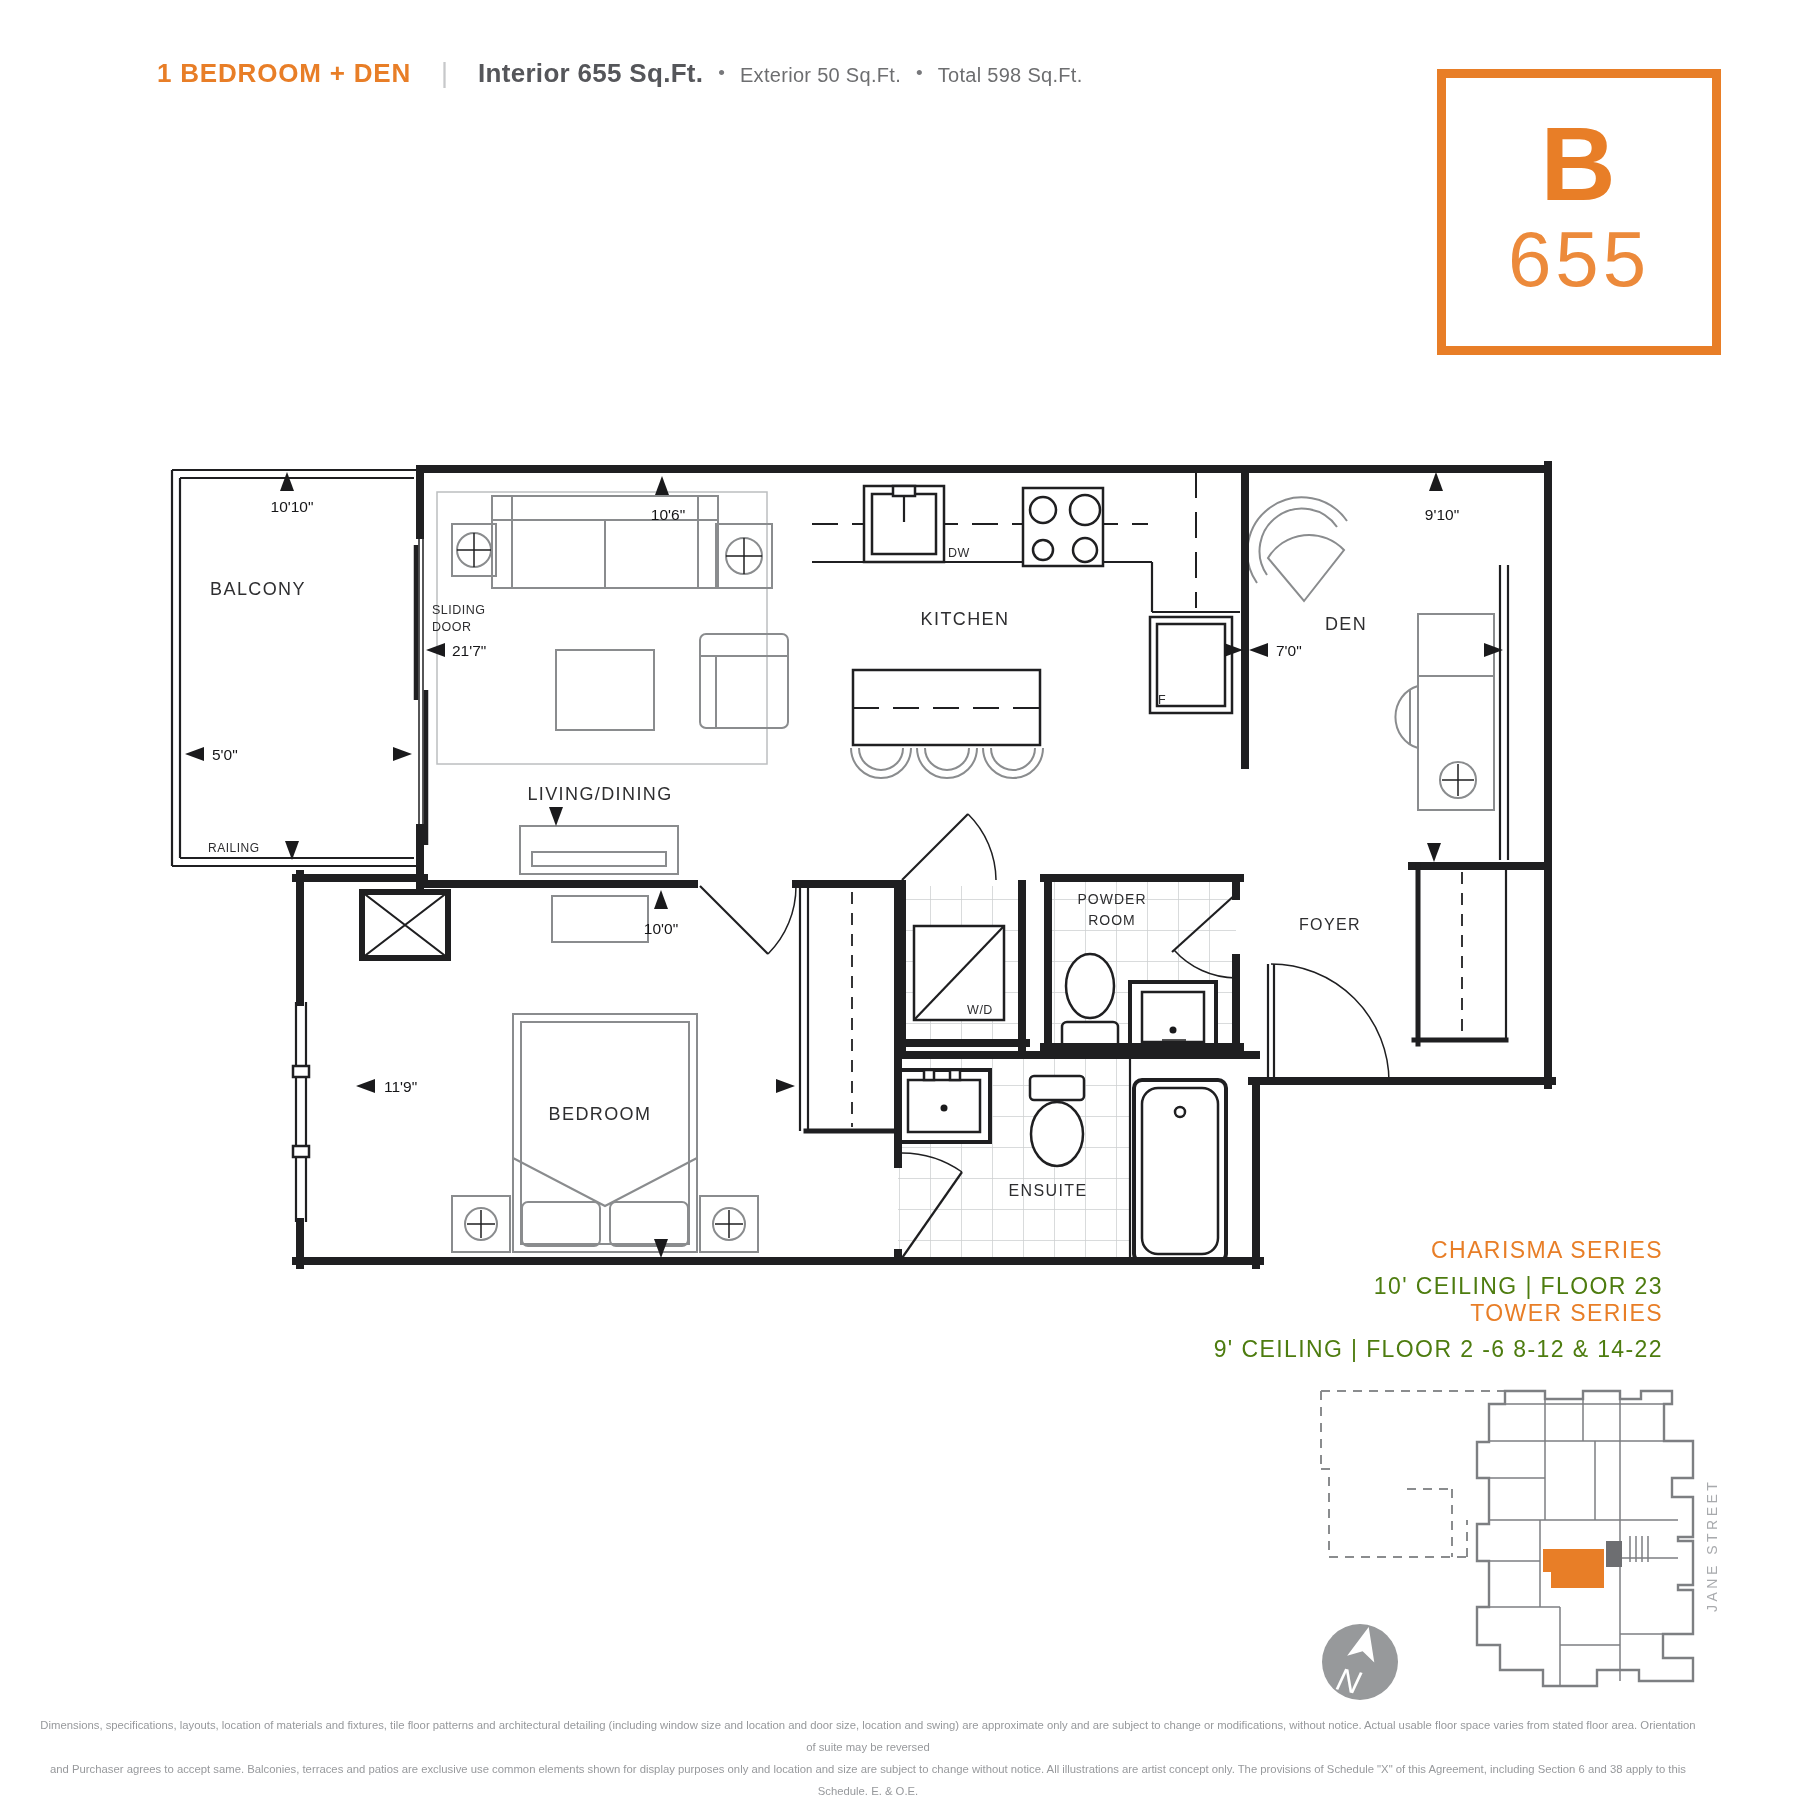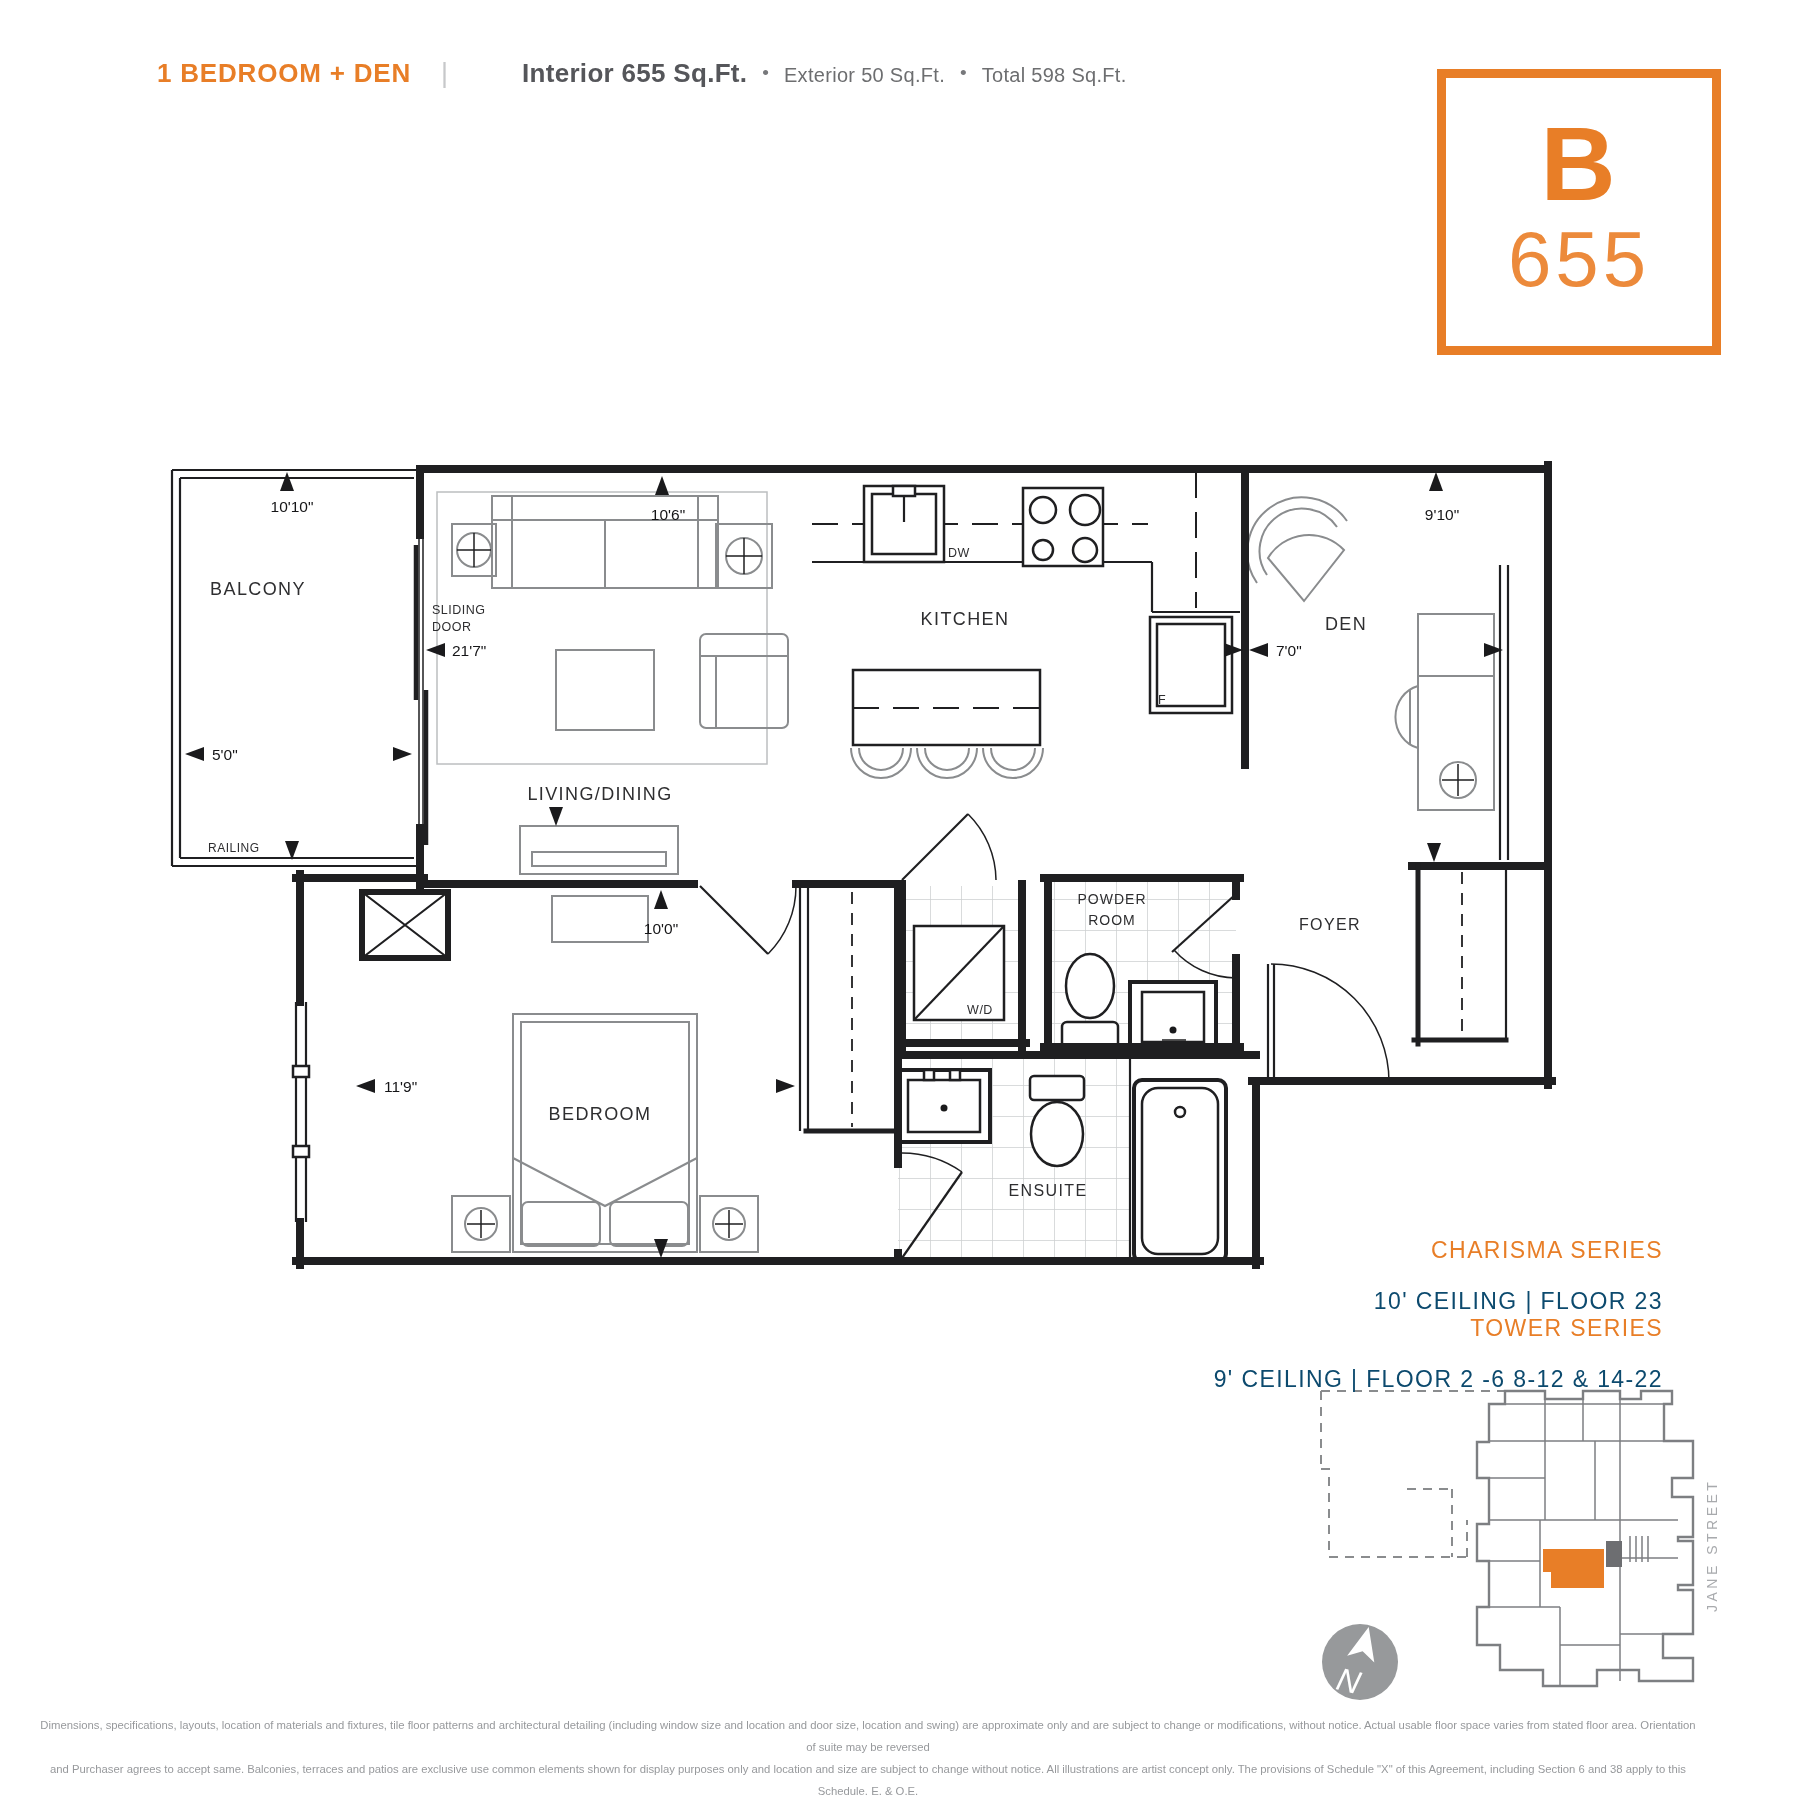--- a/index.html
+++ b/index.html
@@ -3,33 +3,33 @@
 <meta charset="utf-8">
 <style>
   html,body{margin:0;padding:0;background:#ffffff;}
   body{font-family:"Liberation Sans",sans-serif;}
   #page{position:relative;width:1736px;height:1800px;background:#fff;overflow:hidden;}
 
   
   #header{position:absolute;left:157px;top:58px;display:flex;align-items:baseline;white-space:nowrap;}
   .plan-type{font-size:26px;font-weight:bold;color:#E87E27;letter-spacing:.8px;}
   .hdr-div{font-size:27px;color:#c7c8ca;font-weight:400;margin:0 30px;}
-  .hdr-strong{font-size:26px;font-weight:bold;color:#55565A;letter-spacing:.3px;margin-left:44px;}
+  .hdr-strong{font-size:26px;font-weight:bold;color:#55565A;letter-spacing:.3px;}
   .hdr-bullet{font-size:19px;color:#77787B;margin:0 15px;position:relative;top:-3px;}
   .hdr-reg{font-size:20px;color:#6d6e70;letter-spacing:.3px;}
 
   
   #badge{position:absolute;left:1437px;top:69px;width:266px;height:268px;border:9px solid #E87E27;text-align:center;}
   #badge .letter{margin-top:34px;font-size:104px;line-height:1;font-weight:bold;color:#E87E27;letter-spacing:2px;}
   #badge .number{margin-top:4px;font-size:78px;line-height:1;font-weight:300;color:#EC8A3B;letter-spacing:4px;}
 
   
   #series{position:absolute;right:73px;top:1237px;text-align:right;}
   .series-title{font-size:23px;font-weight:normal;color:#E87E27;letter-spacing:1.4px;}
-  .series-detail{font-size:23px;color:#0c4a6e;letter-spacing:1.4px;margin-top:24px;}
+  .series-detail{font-size:23px;color:#4d7c0f;letter-spacing:1.4px;margin-top:9px;}
   .mt{margin-top:0;}
 
   
   #disclaimer{position:absolute;left:40px;right:40px;top:1714px;text-align:center;color:#97999C;font-size:11.3px;line-height:22px;}
 
   
   svg{position:absolute;left:0;top:0;}
   .wall{stroke:#1f1f21;stroke-width:8;fill:none;stroke-linecap:square;}
   .wall6{stroke:#1f1f21;stroke-width:5;fill:none;stroke-linecap:square;}
   .thin{stroke:#1f1f21;stroke-width:2.2;fill:none;}

